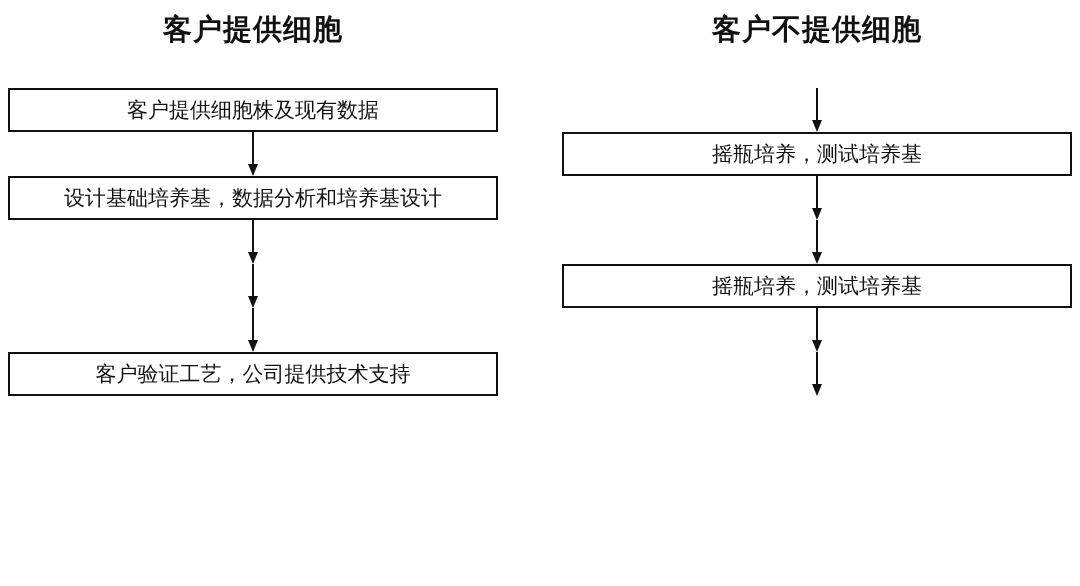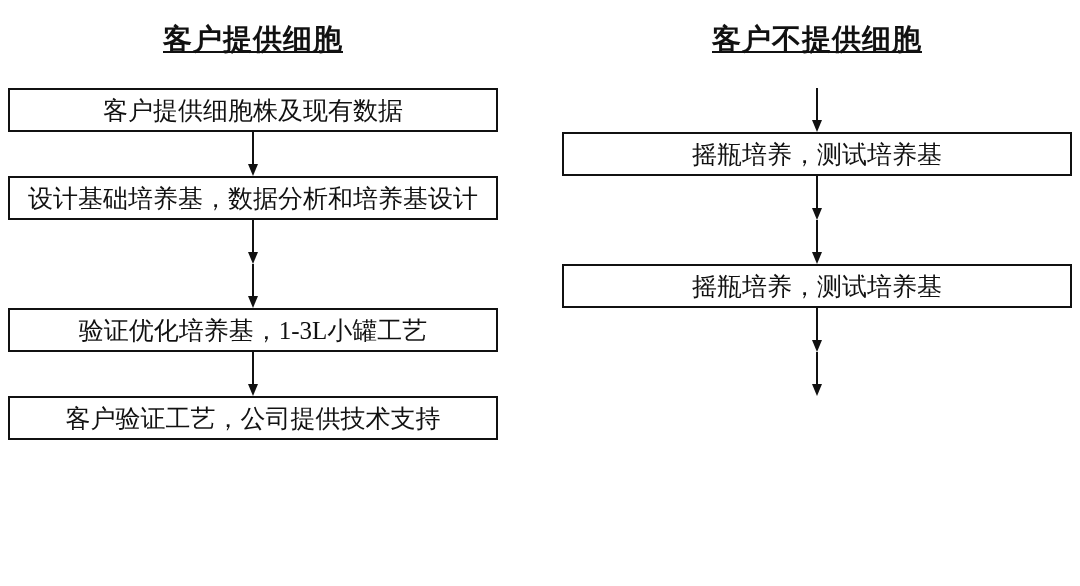--- a/index.html
+++ b/index.html
@@ -19,39 +19,38 @@
     position: absolute;
     top: 0;
     display: flex;
     flex-direction: column;
   }
   .col-left  { left: 8px;   width: 490px; }
   .col-right { left: 562px; width: 510px; }
   .col-title {
     height: 88px;
     box-sizing: border-box;
-    padding-top: 20px;
+    padding-top: 10px;
     display: flex;
     justify-content: center;
     align-items: flex-start;
     font-size: 29px;
     font-weight: bold;
     letter-spacing: 1px;
     white-space: nowrap;
-    text-decoration: underline;
   }
   .fbox {
     height: 44px;
     box-sizing: border-box;
     border: 2.5px solid #111111;
     background: #ffffff;
     display: flex;
     align-items: center;
     justify-content: center;
-    font-size: 25px;
+    font-size: 21px;
     line-height: 1;
     white-space: nowrap;
     overflow: hidden;
   }
   .arrow {
     height: 44px;
     display: flex;
     flex-direction: column;
     align-items: center;
   }
@@ -84,21 +83,20 @@
   <div class="arrow">
     <div class="shaft"></div>
     <div class="head"></div>
   </div>
 
   <div class="arrow">
     <div class="shaft"></div>
     <div class="head"></div>
   </div>
 
-  <div class="fbox">验证优化培养基，1-3L小罐工艺</div>
   <div class="arrow">
     <div class="shaft"></div>
     <div class="head"></div>
   </div>
 
   <div class="fbox">客户验证工艺，公司提供技术支持</div>
 </div>
 
 <div class="flow-col col-right">
   <div class="col-title">客户不提供细胞</div>

